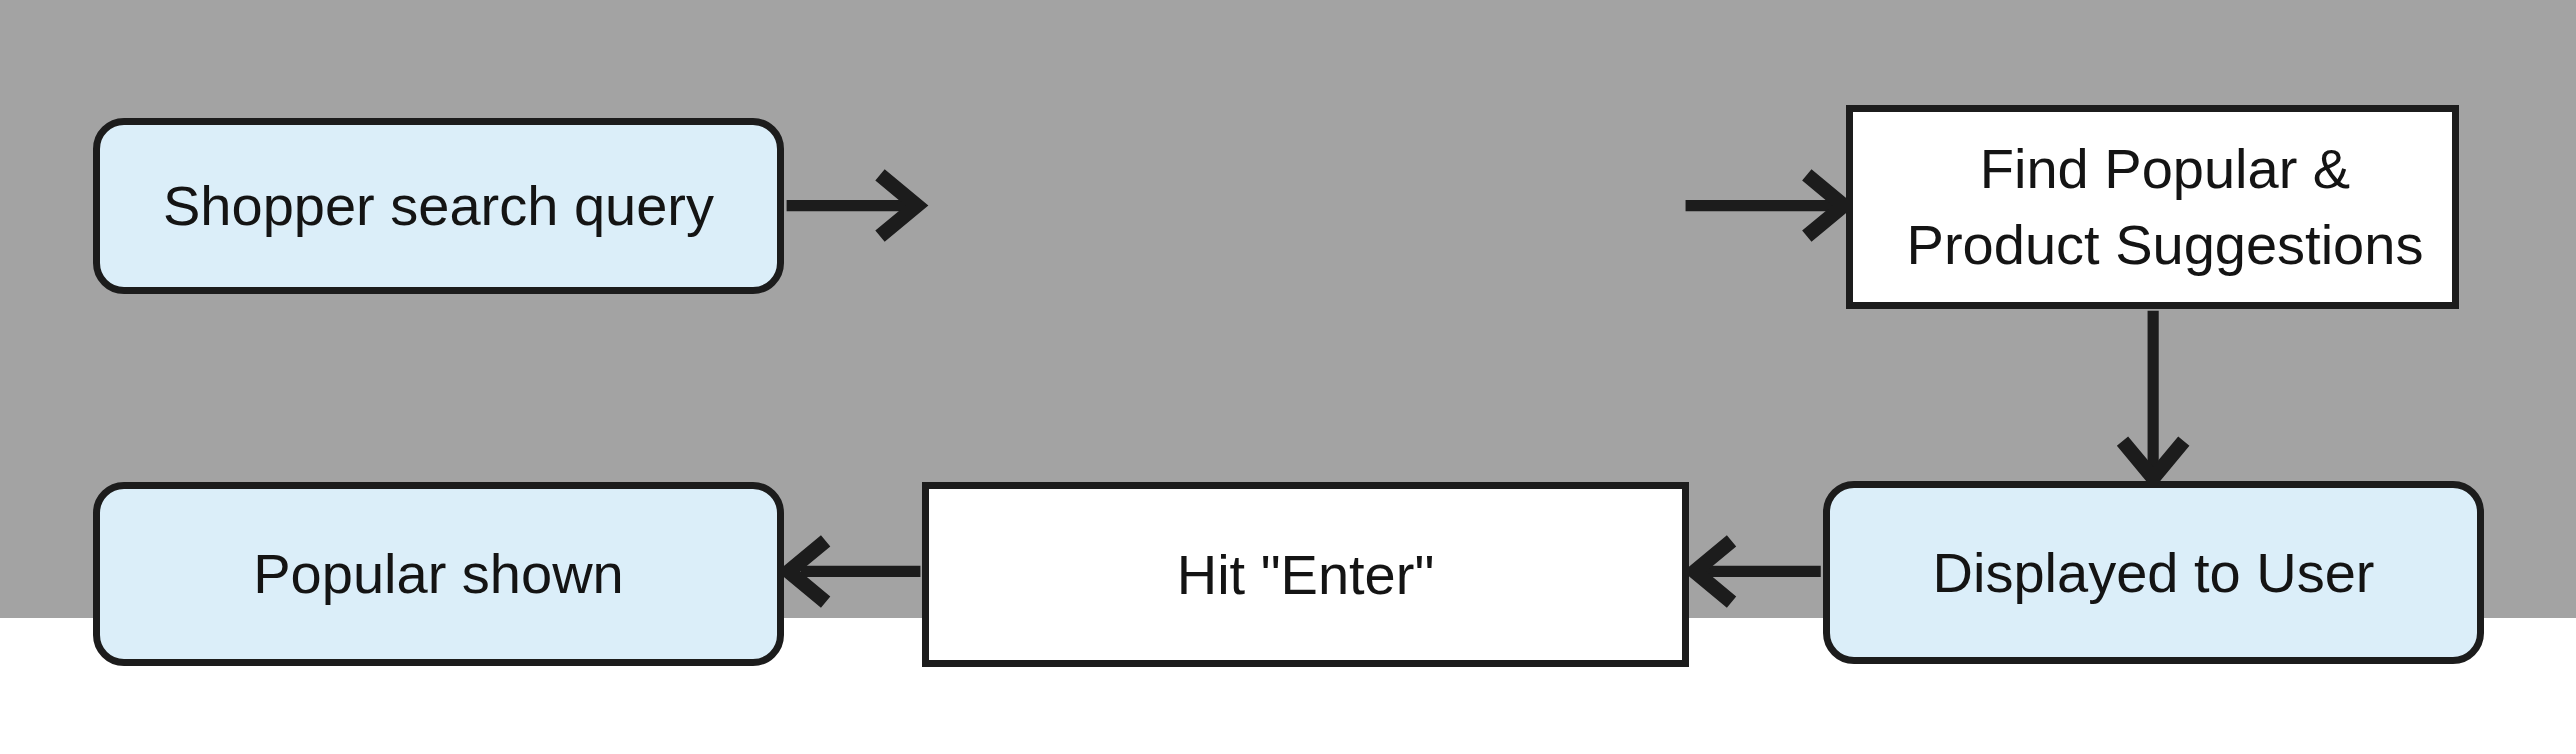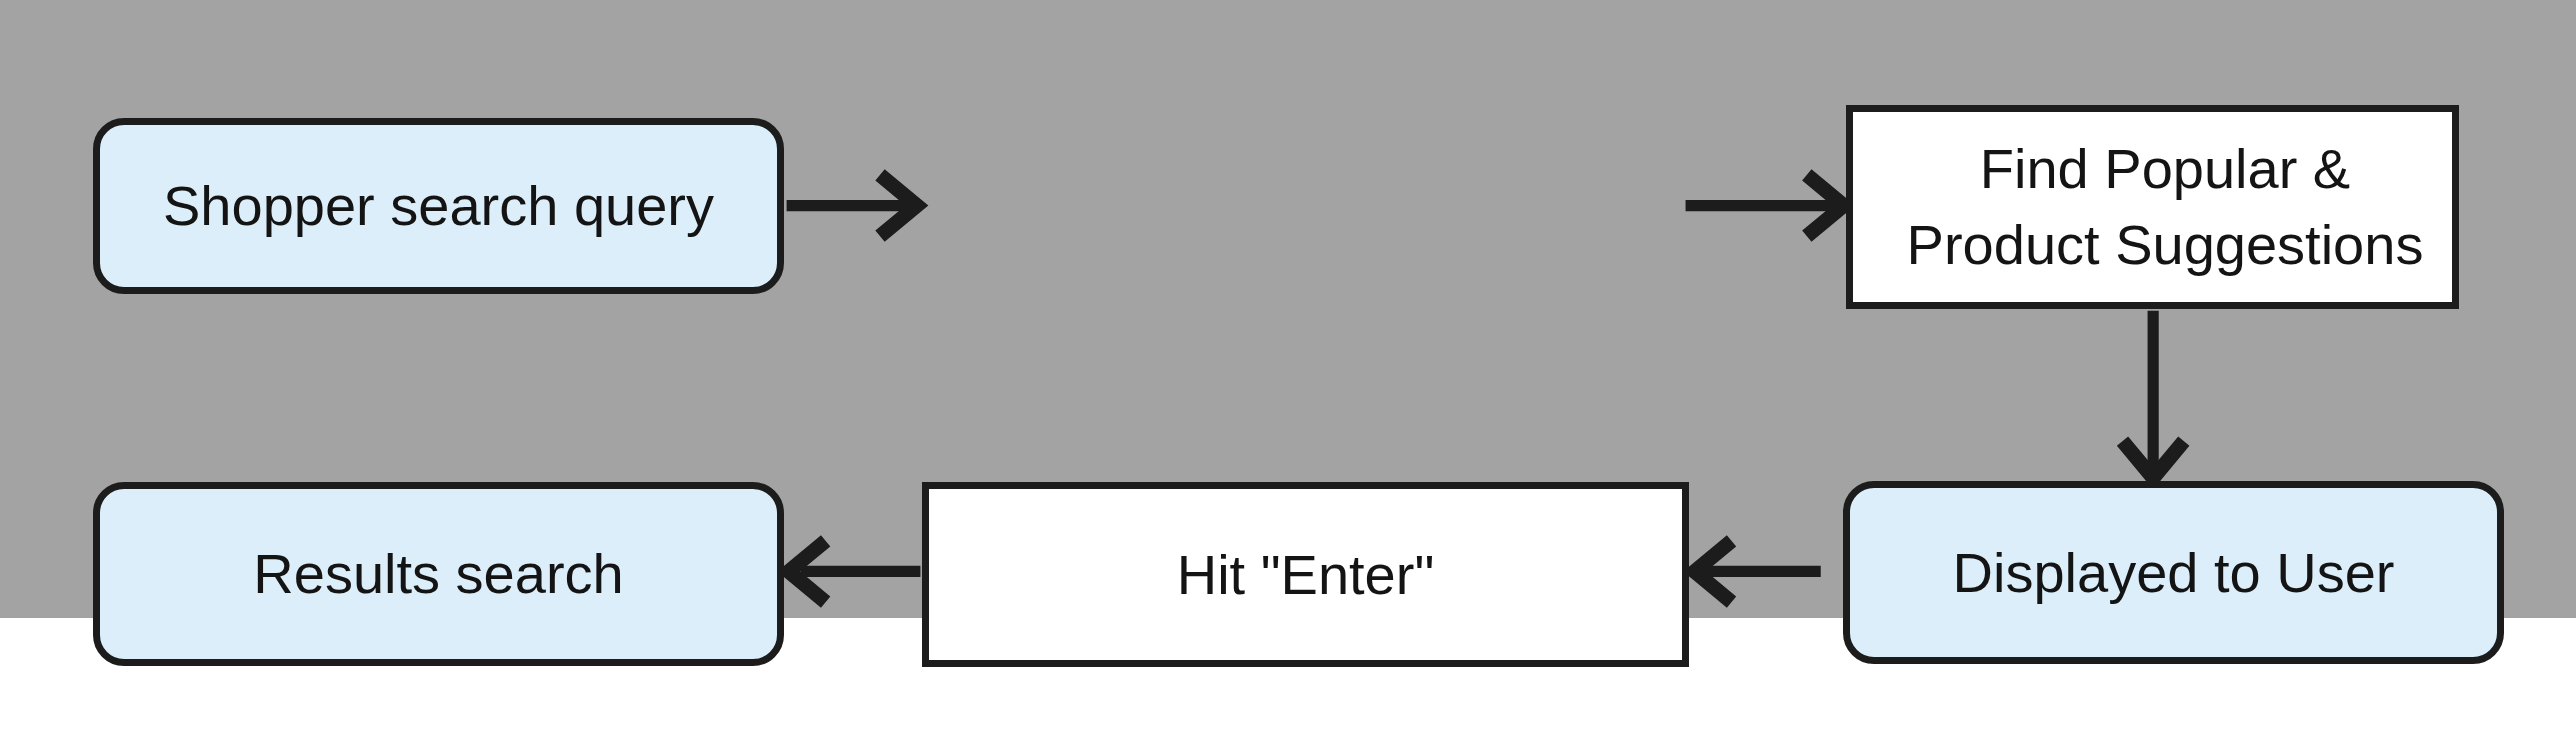--- a/index.html
+++ b/index.html
@@ -93,26 +93,26 @@
   <div class="node rounded" style="left: 93px; top: 118px; width: 691px; height: 176px; background: rgb(219, 238, 249); border-color: rgb(28, 28, 28); color: rgb(20, 20, 20);">
     <span class="label">Shopper search query</span>
   </div>
 
 
   <div class="node" style="left: 1846px; top: 105px; width: 613px; height: 204px; background: rgb(255, 255, 255); border-color: rgb(28, 28, 28); color: rgb(20, 20, 20); padding-left: 25px;">
     <span class="label">Find Popular &amp;
 Product Suggestions</span>
   </div>
 
-  <div class="node rounded" style="left: 1823px; top: 481px; width: 661px; height: 183px; background: rgb(219, 238, 249); border-color: rgb(28, 28, 28); color: rgb(20, 20, 20); margin-left: 20px;">
+  <div class="node rounded" style="left: 1823px; top: 481px; width: 661px; height: 183px; background: rgb(219, 238, 249); border-color: rgb(28, 28, 28); color: rgb(20, 20, 20);">
     <span class="label">Displayed to User</span>
   </div>
 
   <div class="node" style="left: 922px; top: 482px; width: 767px; height: 185px; background: rgb(255, 255, 255); border-color: rgb(28, 28, 28); color: rgb(20, 20, 20);">
     <span class="label">Hit "Enter"</span>
   </div>
 
   <div class="node rounded" style="left: 93px; top: 482px; width: 691px; height: 184px; background: rgb(219, 238, 249); border-color: rgb(28, 28, 28); color: rgb(20, 20, 20);">
-    <span class="label">Results search</span>
+    <span class="label">Popular shown</span>
   </div>
 
 </div>
 
 
 </body></html>

